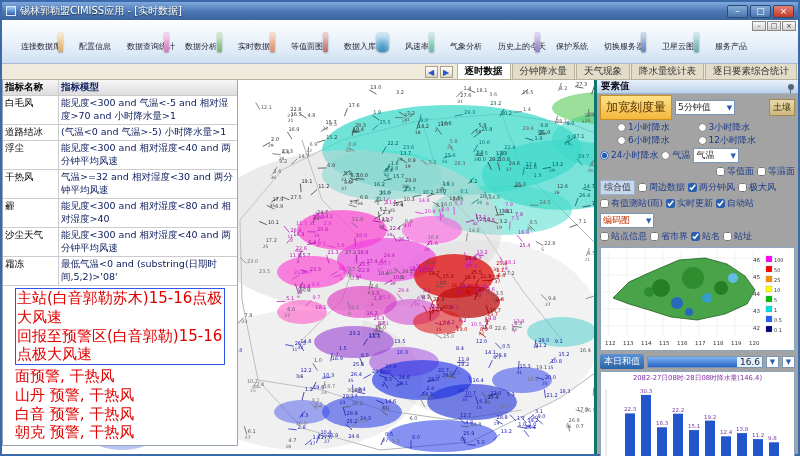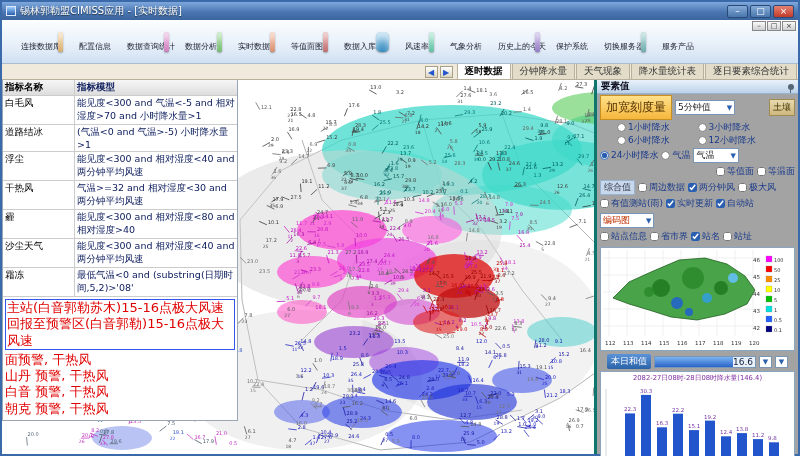--- a/index.html
+++ b/index.html
@@ -21,40 +21,40 @@
 .tab{font-size:9.5px;padding:2px 7px 1px;color:#333;border:1px solid #b8b09a;border-bottom:none;background:#e2dcc8;margin-right:1px;white-space:nowrap;cursor:default}
 .tab.active{background:#fff;color:#000;font-weight:bold;border-top:2px solid #3a6aaa}
 .tab-arrows{margin-left:auto;margin-right:4px;display:flex;gap:2px;align-self:center}
 .tab-arrows span{width:13px;height:12px;background:linear-gradient(#fff,#dcd6c2);border:1px solid #a89f86;color:#2255cc;font-size:8px;line-height:11px;text-align:center;cursor:default}
 .content{position:absolute;top:78px;left:0;right:0;bottom:0;background:#fff}
 #map{position:absolute;left:0;top:0;width:800px;height:376px}
 svg text{font-family:"DejaVu Sans",sans-serif}
 .left-panel{position:absolute;top:0;left:0;width:236px;background:#fff;border:1px solid #99a6b5;border-top:none;font-size:9.5px;z-index:10}
 .thead,.trow{display:flex;border-bottom:1px solid #ccc}
 .thead{background:linear-gradient(#f6f6f6,#ddd);font-weight:bold}
-.tname{width:72px;padding:1px 2px;border-right:1px solid #ccc}
+.tname{width:56px;padding:1px 2px;border-right:1px solid #ccc}
 .tmodel{flex:1;padding:1px 2px;color:#102060}
-.alerts{padding:2px 2px 3px;color:#e00000;font-size:13px;line-height:1.25}
+.alerts{padding:2px 12px 3px;color:#e00000;font-size:15px;line-height:1.25}
 .alert-sel{border:1px solid #3355ee;margin-bottom:2px;padding:0 1px}
 .right-panel{position:absolute;top:0;right:0;width:204px;bottom:0;background:#a3a3a3;border-left:3px solid #0f766e;font-size:9px;color:#1a3a8a;z-index:11}
 .rp-header{height:14px;background:linear-gradient(#eaf2fb,#bcd2ea);border-bottom:1px solid #9ab4d0;display:flex;align-items:center;padding:0 4px;color:#112;font-weight:bold;font-size:9.5px}
 .pin{margin-left:auto;width:6px;height:6px;border-radius:50%;background:#567;position:relative}
 .pin::after{content:"";position:absolute;left:2px;top:5px;width:1px;height:4px;background:#567}
 .rp-row{display:flex;align-items:center;gap:3px;padding:1px 3px;flex-wrap:wrap}
 .btn-widen{background:linear-gradient(#ffe08a,#f5b73d);border:1px solid #c89020;padding:3px 5px;font-size:12px;color:#503000;cursor:default}
 .mini-select{background:#fff;border:1px solid #7a96b6;padding:0 2px;display:inline-flex;align-items:center;gap:16px;font-size:9px;color:#222;cursor:default}
 .mini-select .car{color:#2a5fb0;font-size:7px}
 .soil-tab{margin-left:auto;background:linear-gradient(#e8d9ae,#cdb87e);border:1px solid #a08a50;padding:1px 3px;font-size:9px;color:#403000}
 .radio-grid{display:grid;grid-template-columns:1fr 1fr;padding:0 20px}
 label.opt{display:inline-flex;align-items:center;gap:2px;white-space:nowrap;cursor:default}
 input[type=checkbox],input[type=radio]{width:9px;height:9px;margin:0;accent-color:#2a5fb0}
 .combo-label{background:#c8d8ec;border:1px solid #9ab4d0;padding:0 3px;color:#334}
 .right-align{justify-content:flex-end}
 .inset-box{margin:3px;background:#fff;border:1px solid #8aa5c0}
-.daily{display:flex;align-items:center;gap:3px;margin:1px 10px}
+.daily{display:flex;align-items:center;gap:3px;margin:1px 3px}
 .daily-label{background:linear-gradient(#5a93d8,#2a63a8);color:#fff;padding:1px 4px;font-size:9px;border-radius:2px;white-space:nowrap}
 .track{position:relative;flex:1;height:12px;background:#e8f0fa;border:1px solid #7a96b6}
 .fill{position:absolute;left:0;top:0;bottom:0;background:linear-gradient(#7ab4f0,#2a63c8)}
 .pval{position:absolute;right:2px;top:0;font-size:9px;color:#102040;line-height:11px}
 .spin{width:13px;height:12px;background:#fff;border:1px solid #7a96b6;color:#2a5fb0;font-size:7px;text-align:center;line-height:11px;cursor:default}
 .chart-box{margin:2px 3px;background:#fff;border:1px solid #8aa5c0}
 .chart-title{font-size:6.8px;color:#8030a0;text-align:center;padding-top:1px;white-space:nowrap;overflow:hidden}
 </style>
 </head>
 <body>
@@ -132,20 +132,24 @@
       <div class="tool">
         <span class="ticon" style="background: linear-gradient(rgba(255, 255, 255, 0.45), rgba(0, 0, 0, 0.12)), rgb(122, 82, 199);"></span>
         <span class="tlabel">保护系统</span>
       </div>
 
       <div class="tool">
         <span class="ticon" style="background: linear-gradient(rgba(255, 255, 255, 0.45), rgba(0, 0, 0, 0.12)), rgb(184, 132, 43);"></span>
         <span class="tlabel">切换服务器</span>
       </div>
 
+      <div class="tool">
+        <span class="ticon" style="background: linear-gradient(rgba(255, 255, 255, 0.45), rgba(0, 0, 0, 0.12)), rgb(43, 95, 192);"></span>
+        <span class="tlabel">卫星云图</span>
+      </div>
 
       <div class="tool">
         <span class="ticon" style="background: linear-gradient(rgba(255, 255, 255, 0.45), rgba(0, 0, 0, 0.12)), rgb(58, 160, 160);"></span>
         <span class="tlabel">服务产品</span>
       </div>
     </div>
 
   <div class="tabstrip">
 
     <span class="tab-arrows">

